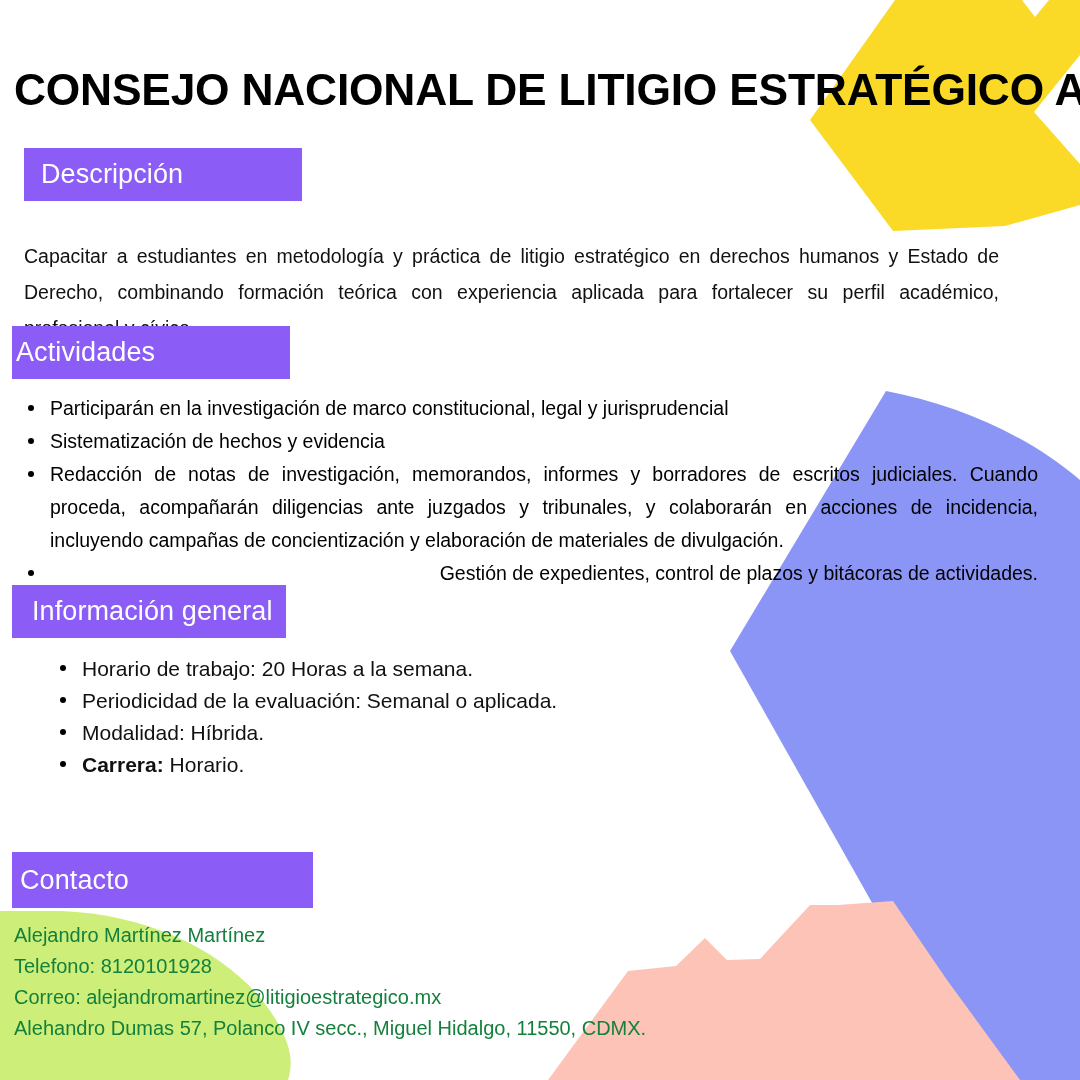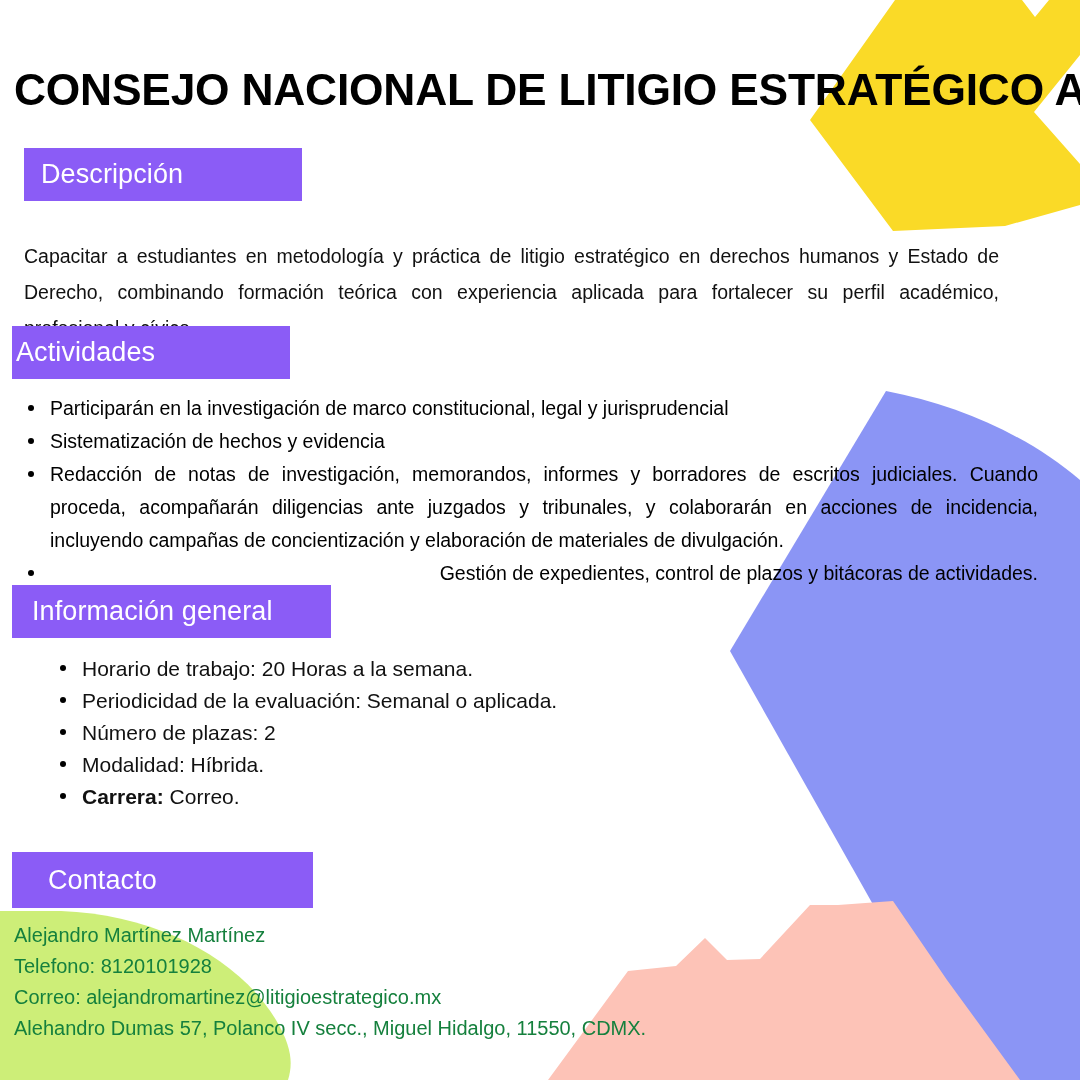--- a/index.html
+++ b/index.html
@@ -63,22 +63,22 @@
     align-items: center;
     box-sizing: border-box;
     font-size: 27px;
     font-weight: 400;
     letter-spacing: 0.1px;
   }
   .chip-label { display: block; }
 
   #chip-descripcion { left: 24px;  top: 148px; width: 278px; height: 53px; padding-left: 17px; }
   #chip-actividades { left: 12px;  top: 326px; width: 278px; height: 53px; padding-left: 4px; }
-  #chip-informacion { left: 12px;  top: 585px; width: 319px; height: 53px; padding-left: 20px; }
-  #chip-contacto    { left: 12px;  top: 852px; width: 301px; height: 56px; padding-left: 36px; }
+  #chip-informacion { left: 12px;  top: 585px; width: 274px; height: 53px; padding-left: 20px; }
+  #chip-contacto    { left: 12px;  top: 852px; width: 301px; height: 56px; padding-left: 8px; }
 
   
   #descripcion-text {
     left: 24px;
     top: 218px;
     width: 975px;
     font-size: 19.5px;
     line-height: 36px;
     color: #111111;
     text-align: justify;
@@ -185,27 +185,24 @@
     </div>
 
     <ul class="abs bullets" id="info-list">
       <li>
         <span>Horario de trabajo:</span><span> 20 Horas a la semana.</span>
       </li>
       <li>
         <span>Periodicidad de la evaluación:</span><span> Semanal o aplicada.</span>
       </li>
       <li>
-        <span>Número de plazas:</span><span> 2</span>
-      </li>
-      <li>
         <span>Modalidad:</span><span> Híbrida.</span>
       </li>
       <li>
-        <span class="strong">Carrera:</span><span> Correo.</span>
+        <span class="strong">Carrera:</span><span> Horario.</span>
       </li>
     </ul>
 
     <div class="abs chip" id="chip-contacto">
       <span class="chip-label">Contacto</span>
     </div>
 
     <div class="abs" id="contacto-block">
       <span class="line">Alejandro Martínez Martínez</span>
       <span class="line">Telefono: 8120101928</span>

